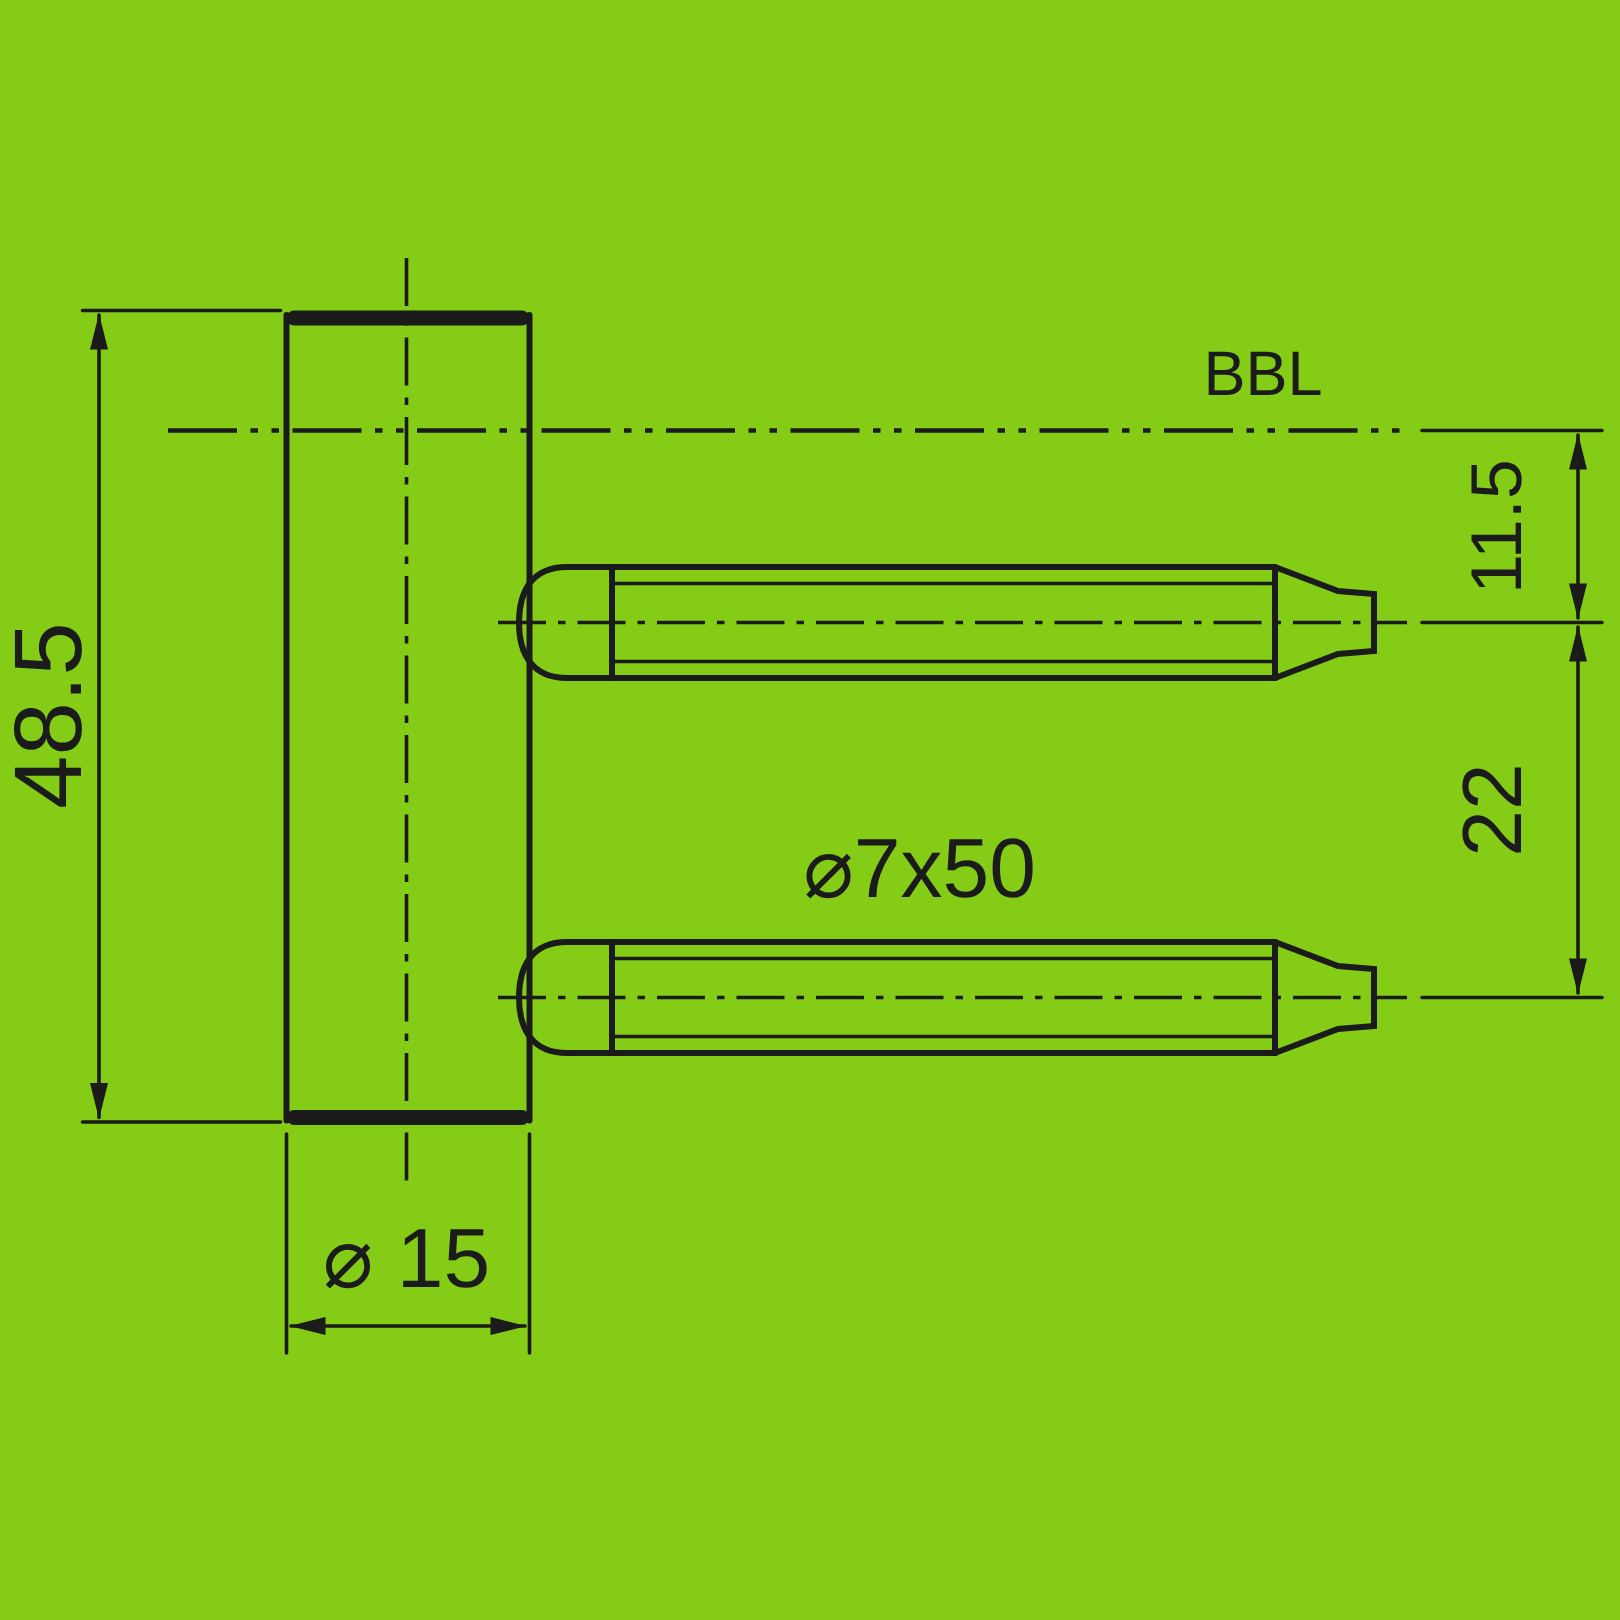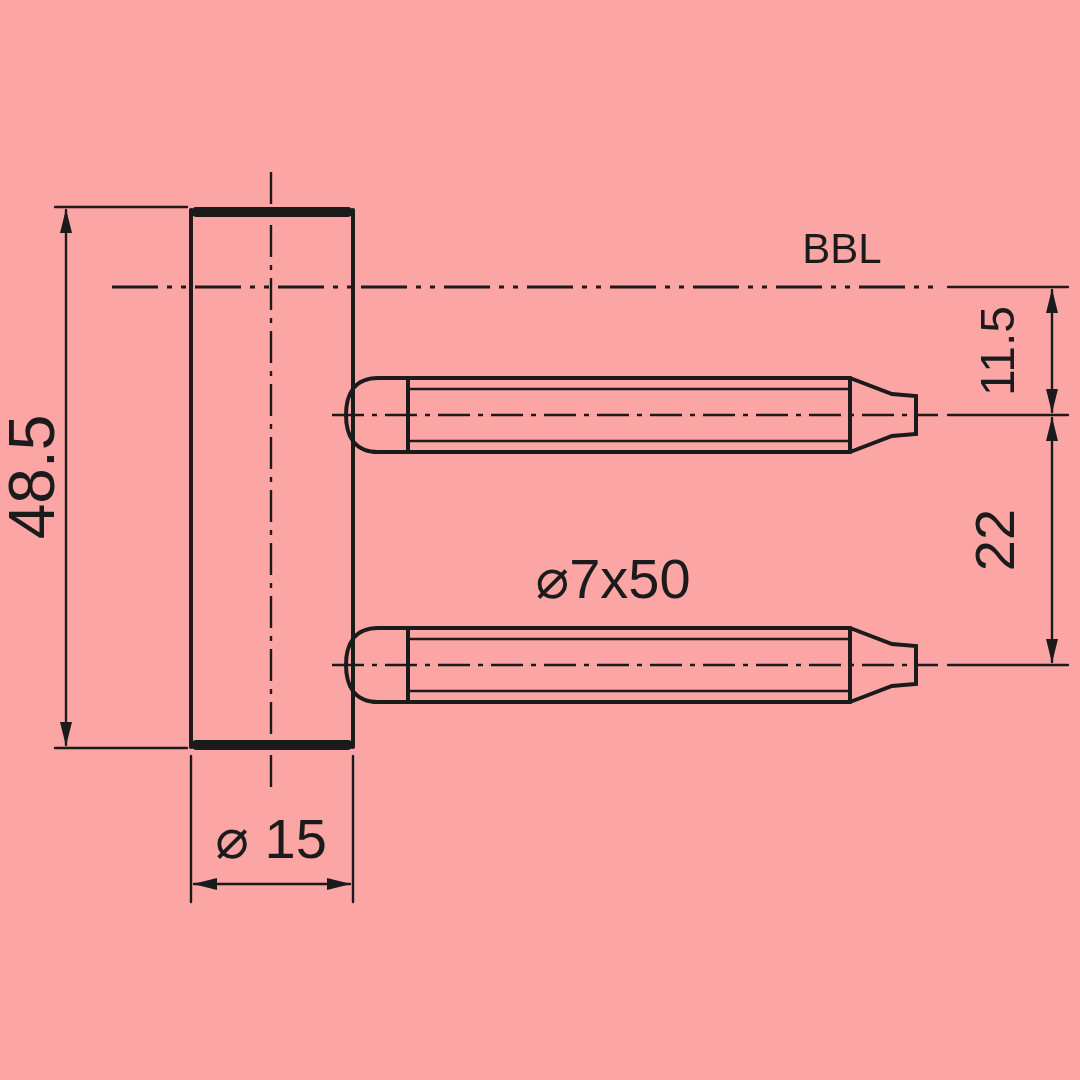--- a/index.html
+++ b/index.html
@@ -7,21 +7,21 @@
     padding: 0;
     width: 1080px;
     height: 1080px;
     background: #ffffff;
     font-family: "Liberation Sans", sans-serif;
   }
   .stage {
     position: relative;
     width: 1080px;
     height: 1080px;
-    background: #fca5a5;
+    background: #84cc16;
     overflow: hidden;
   }
   svg { display: block; }
   
   .outline { stroke: #1b1b1b; stroke-width: 4; fill: none; stroke-linecap: round; }
   .thick   { stroke: #1b1b1b; stroke-width: 10; fill: none; stroke-linecap: round; }
   .thin    { stroke: #1b1b1b; stroke-width: 2.4; fill: none; stroke-linecap: round; }
   .centerline {
     stroke: #1b1b1b; stroke-width: 2.4; fill: none;
     stroke-dasharray: 32 8 5 8;

